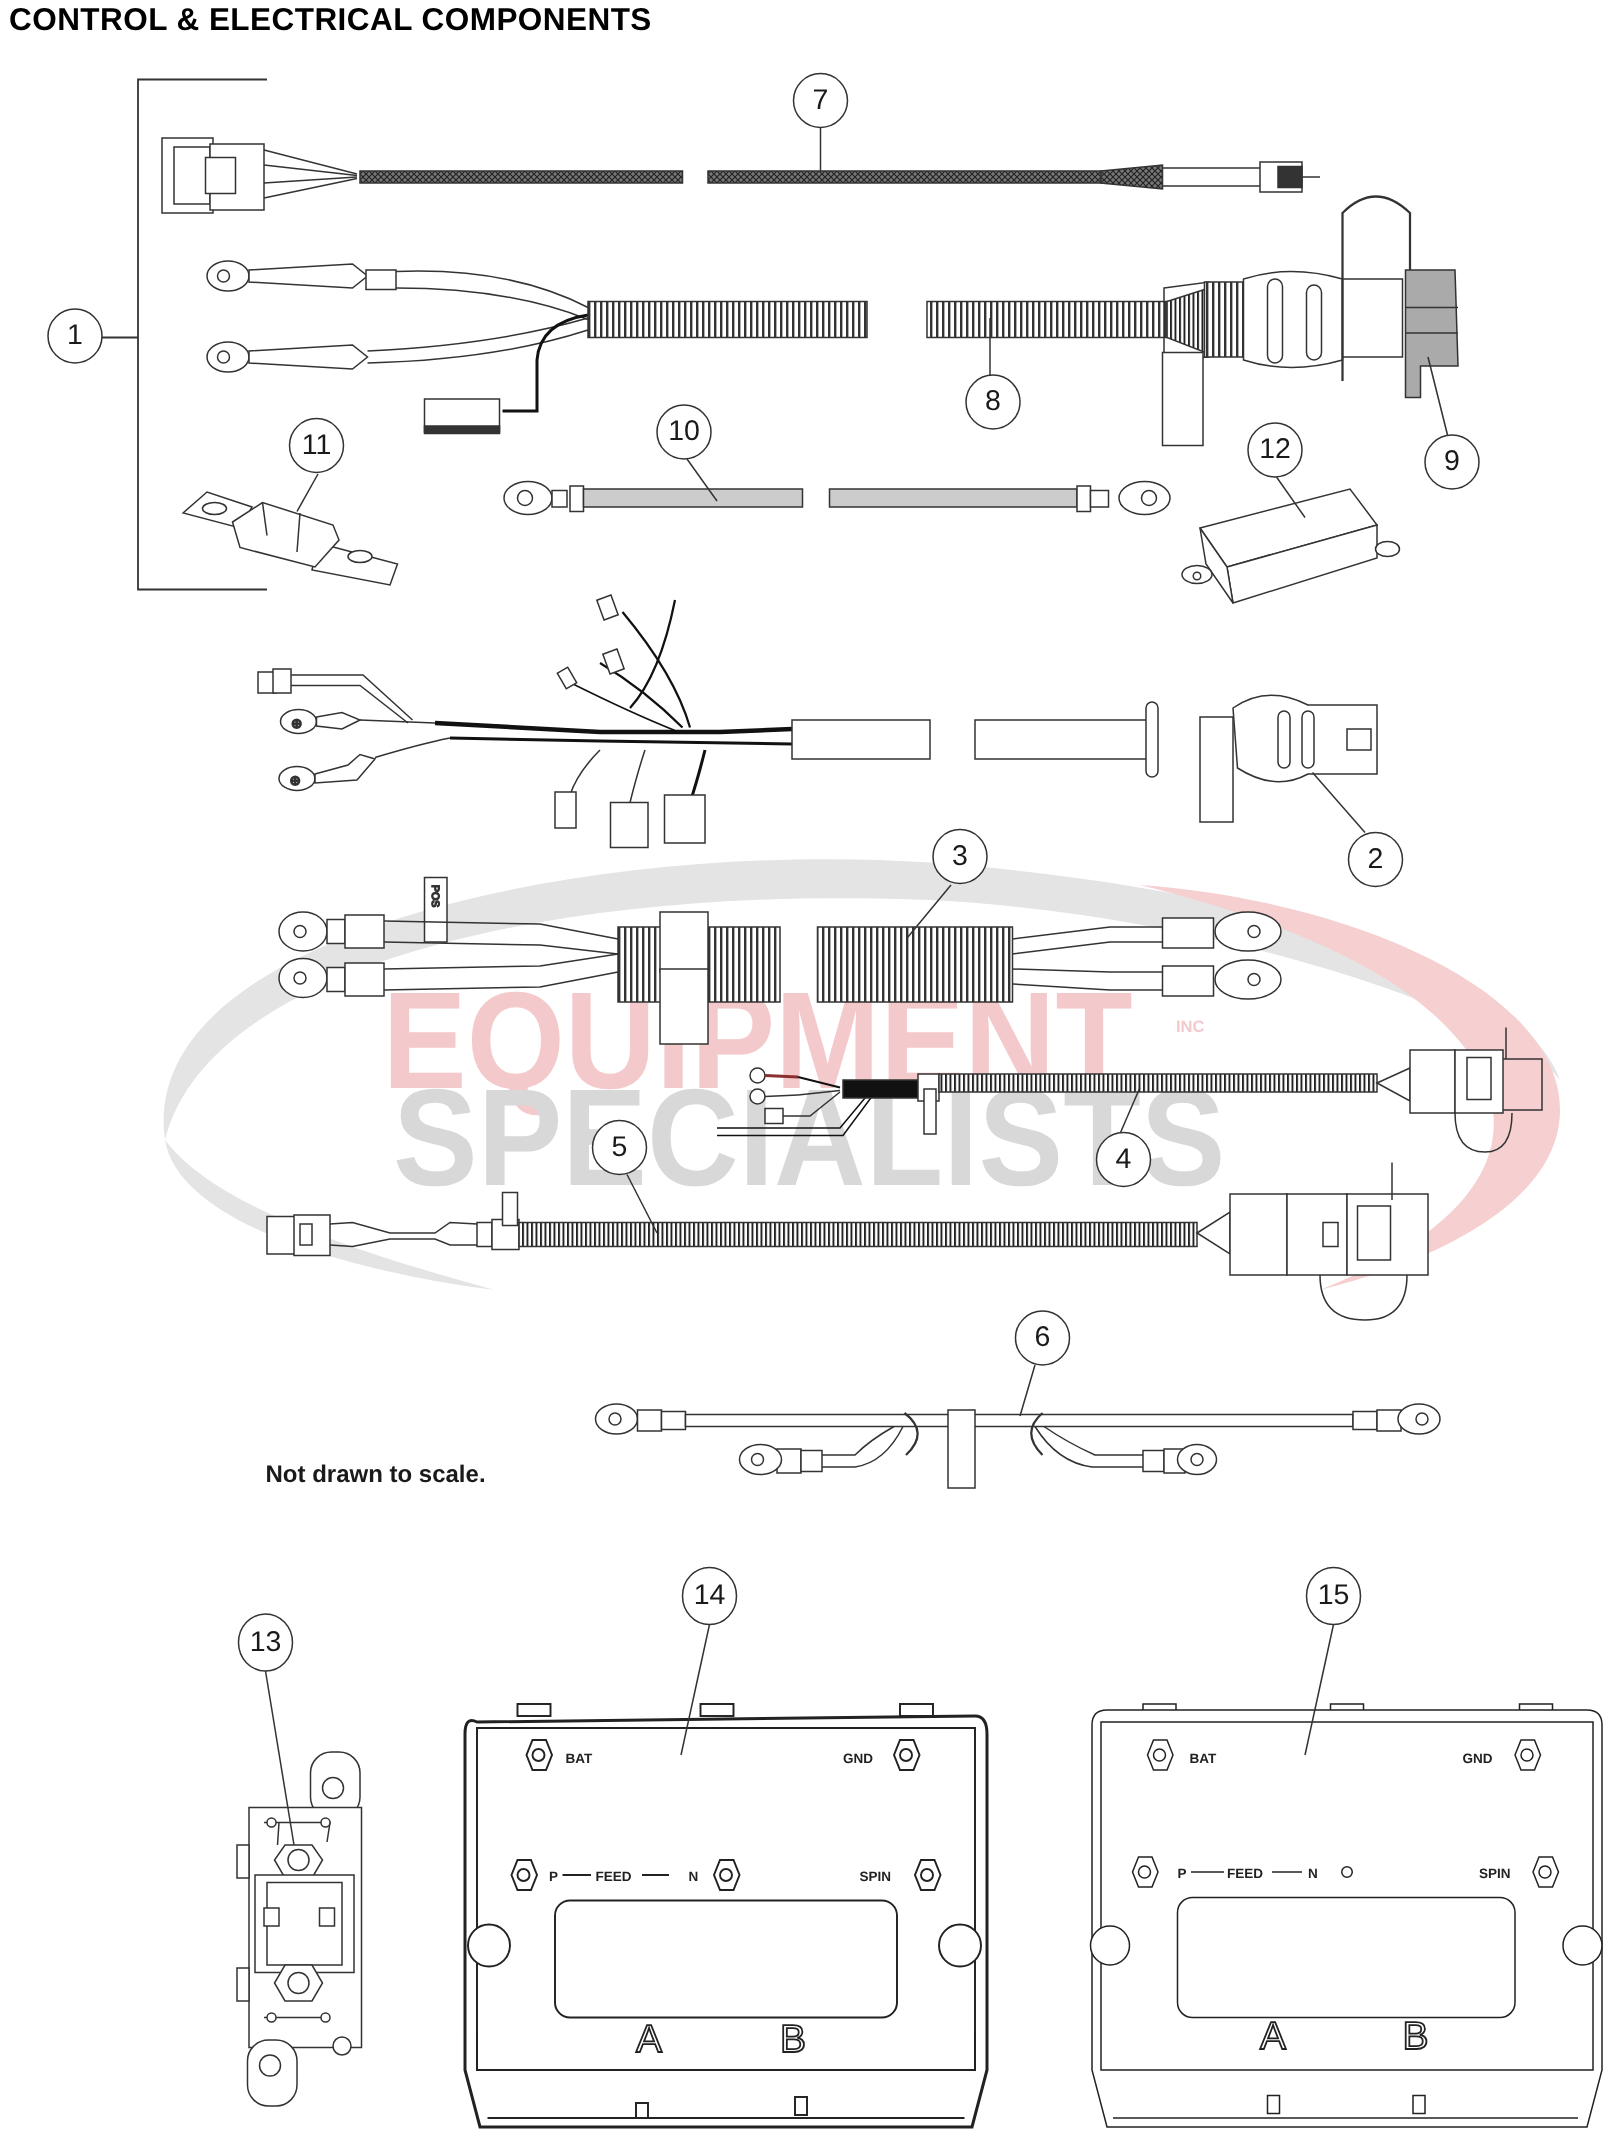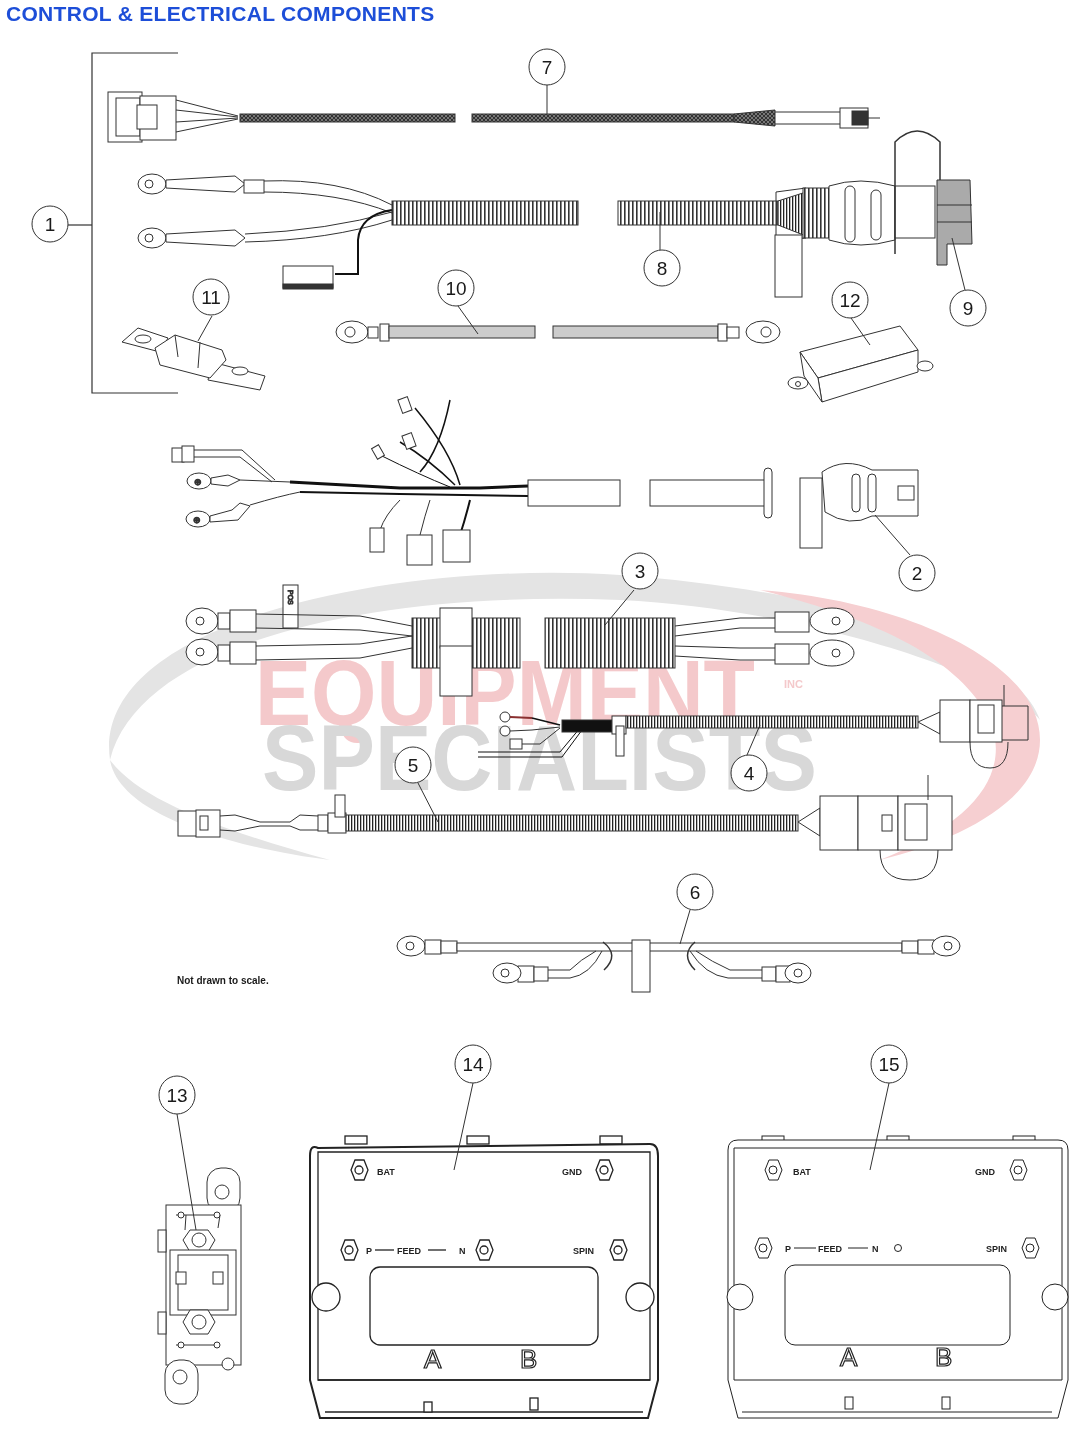--- a/index.html
+++ b/index.html
@@ -1,18 +1,18 @@
 <!DOCTYPE html>
 <html><head>
 <meta charset="utf-8">
 <style>
   html,body{margin:0;padding:0;background:#ffffff;}
   body{width:1073px;height:1433px;position:relative;overflow:hidden;font-family:"Liberation Sans",sans-serif;color:#1a1a1a;}
-  .title{position:absolute;left:6px;top:2px;font-size:21px;font-weight:bold;letter-spacing:0.3px;margin:0;color:#1d4ed8;}
-  .note{position:absolute;left:177px;top:975px;font-size:10px;font-weight:bold;color:#1a1a1a;}
+  .title{position:absolute;left:6px;top:2px;font-size:21px;font-weight:bold;letter-spacing:0.3px;margin:0;color:#000000;}
+  .note{position:absolute;left:177px;top:975px;font-size:16px;font-weight:bold;color:#1a1a1a;}
   svg.art{position:absolute;left:0;top:0;}
   .wm-text{font-family:"Liberation Sans",sans-serif;font-weight:bold;}
   .callout-num{font-family:"Liberation Sans",sans-serif;font-size:19px;fill:#1a1a1a;text-anchor:middle;dominant-baseline:central;}
   .lbl{font-family:"Liberation Sans",sans-serif;font-size:9px;font-weight:bold;fill:#222;}
   .ab{font-family:"Liberation Sans",sans-serif;font-size:26px;fill:#fff;stroke:#222;stroke-width:1.2;}
 </style>
 </head>
 <body>
 
 <h1 class="title">CONTROL &amp; ELECTRICAL COMPONENTS</h1>

